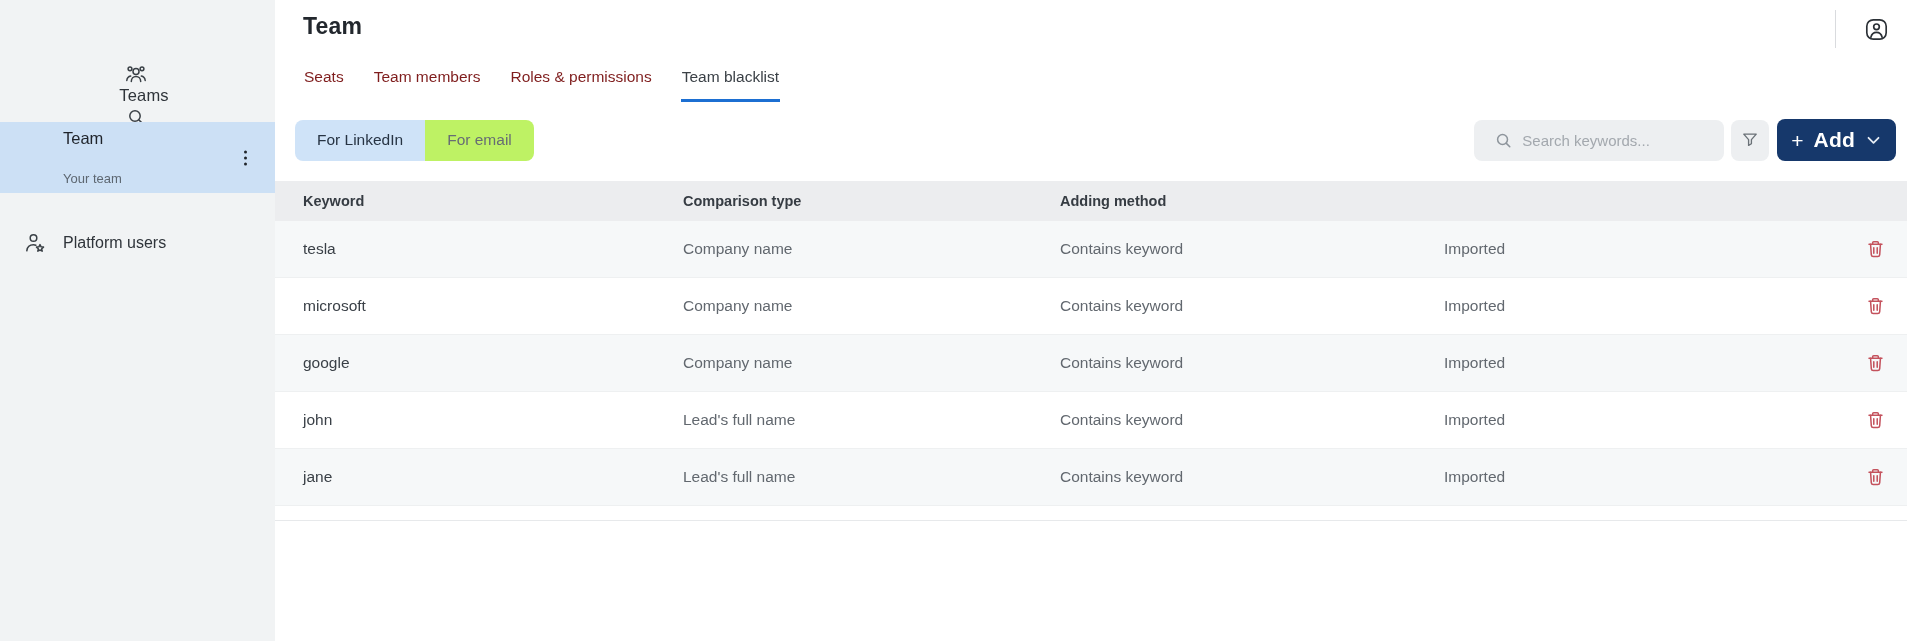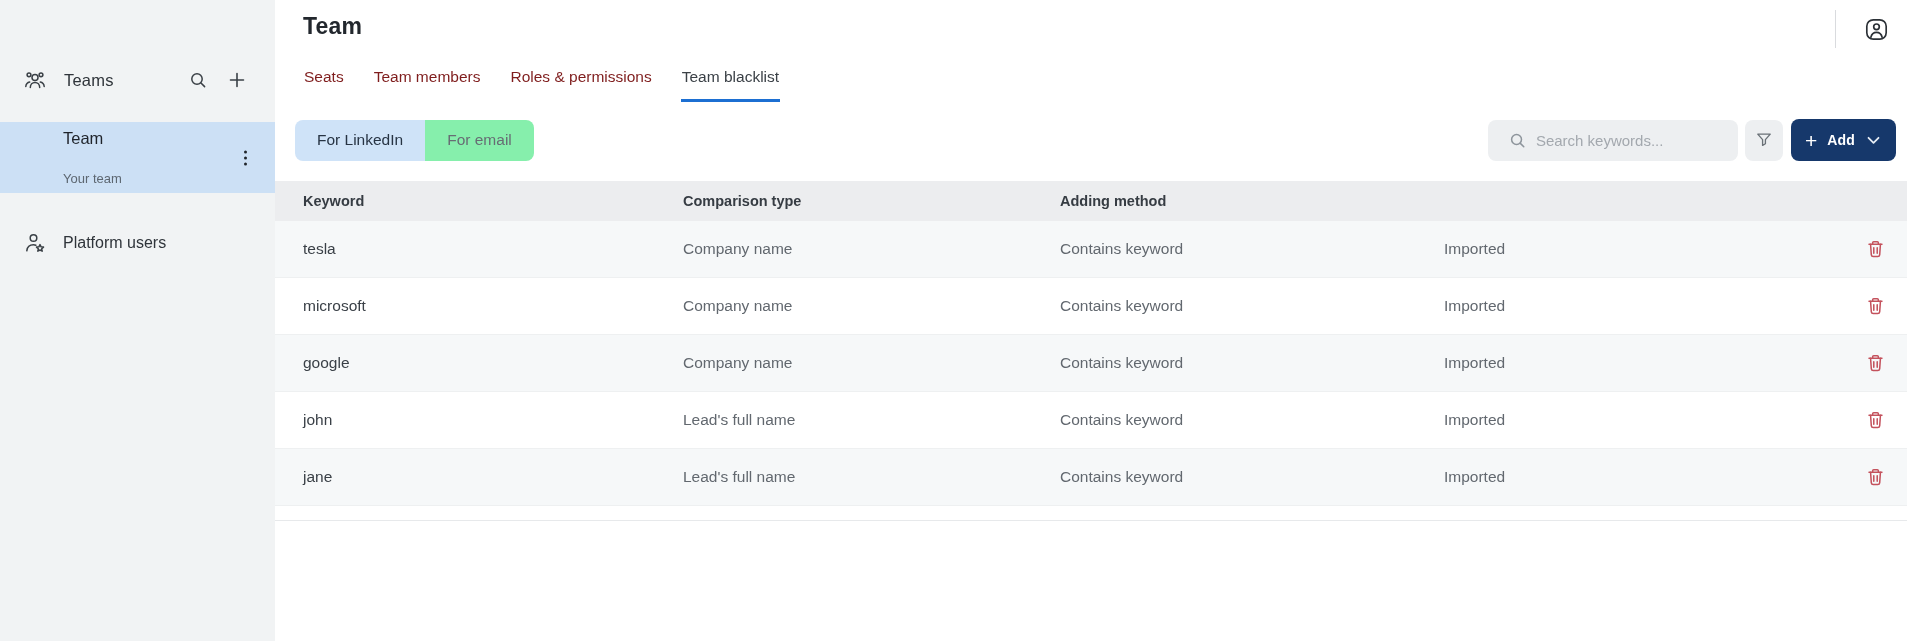--- a/index.html
+++ b/index.html
@@ -4,21 +4,21 @@
 <style>
   * { box-sizing: border-box; margin: 0; padding: 0; }
   html,body { width:1907px; height:641px; }
   body {
     font-family: "Liberation Sans", sans-serif;
     background:#ffffff; position:relative; overflow:hidden;
     color:#33383f;
   }
   
   .sidebar { position:absolute; left:0; top:0; bottom:0; width:275px; background:#f1f3f4; }
-  .teams-header { display:flex; align-items:center; margin-top:62px; padding:0 27px 0 23px; height:36px; }
+  .teams-header { display:flex; align-items:center; margin-top:62px; padding:0 27px 0 23px; height:36px;flex-direction:column; }
   .teams-header .grp-icon { width:24px; height:24px; flex:0 0 auto; }
   .teams-title { margin-left:17px; font-size:16.5px; color:#2f343a; letter-spacing:.2px; flex:1 1 auto; }
   .icon-btn { background:none; border:none; cursor:pointer; display:flex; align-items:center; justify-content:center; padding:2px; }
   .teams-header .icon-btn + .icon-btn { margin-left:16px; }
   .team-item { position:relative; margin-top:24px; height:71px; background:#cce0f5;
     display:flex; flex-direction:column; justify-content:center; padding-left:63px; cursor:pointer; }
   .team-item-title { font-size:16.5px; color:#1f242b; }
   .team-item-sub { font-size:13px; color:#5d6771; margin-top:23px; }
   .kebab { position:absolute; right:24px; top:50%; transform:translateY(-50%);
     background:none; border:none; cursor:pointer; display:flex; flex-direction:column; gap:3px; padding:4px; }
@@ -35,32 +35,32 @@
   
   .tabs { display:flex; gap:28px; margin:28px 0 0 28px; }
   .tab { background:none; border:none; cursor:pointer; font-family:inherit;
     font-size:15.5px; color:#7f1d1d; padding:0 1px 13px 1px; border-bottom:3px solid transparent; }
   .tab.active { color:#3b4147; border-bottom-color:#1c6fd2; }
   
   .controls-row { display:flex; align-items:center; justify-content:space-between; margin-top:17px; padding:0 11px 0 20px; }
   .seg-group { display:flex;justify-content:center; }
   .seg { border:none; cursor:pointer; font-family:inherit; font-size:15.5px; height:41px; padding:0 22px; }
   .seg.active { background:#cfe3f8; color:#273444; border-radius:8px 0 0 8px; }
-  .seg.inactive { background:#86efac; color:#676d74; border-radius:0 8px 8px 0; }
+  .seg.inactive { background:#bef264; color:#676d74; border-radius:0 8px 8px 0; }
   .right-controls { display:flex; align-items:center; }
   .search-box { display:flex; align-items:center; width:250px; height:41px; background:#edeff1; border-radius:8px; padding:0 20px; }
   .search-box input { border:none; outline:none; background:transparent; font-family:inherit;
     font-size:15px; color:#4a5057; margin-left:9px; width:100%; }
   .search-box input::placeholder { color:#a3a8ae; }
   .filter-btn { width:38px; height:41px; margin-left:7px; background:#edeff1; border:none; border-radius:8px;
     cursor:pointer; display:flex; align-items:center; justify-content:center; }
   .add-btn { height:42px; margin-left:8px; padding:0 16px 0 14px; background:#16386b; border:none; border-radius:8px;
     cursor:pointer; display:flex; align-items:center; color:#fff; font-family:inherit; }
   .add-plus { font-size:21px; font-weight:400; line-height:1; margin-right:10px; color:#fff; }
-  .add-label { font-size:14px; font-weight:700; letter-spacing:.2px; }
+  .add-label { font-size:21px; font-weight:700; letter-spacing:.2px; }
   .add-chevron { margin-left:12px; display:flex; }
   
   .table { margin-top:10px; }
   .thead { display:grid; grid-template-columns:380px 377px 384px 1fr 60px; align-items:center;
     height:40px; background:#ecedef; padding-left:28px;margin-top:20px; }
   .th { font-size:14.5px; font-weight:700; color:#363c43; }
   .trow { display:grid; grid-template-columns:380px 377px 384px 1fr 60px; align-items:center;
     height:57px; padding-left:28px; border-bottom:1px solid #eef0f1; }
   .trow.stripe { background:#f6f8f9; }
   .td-keyword { font-size:15.5px; color:#3a4047; }

